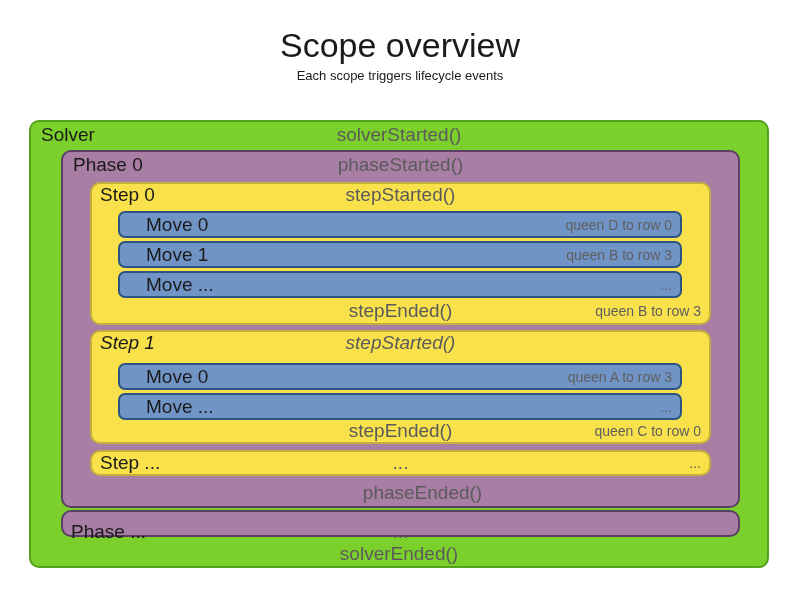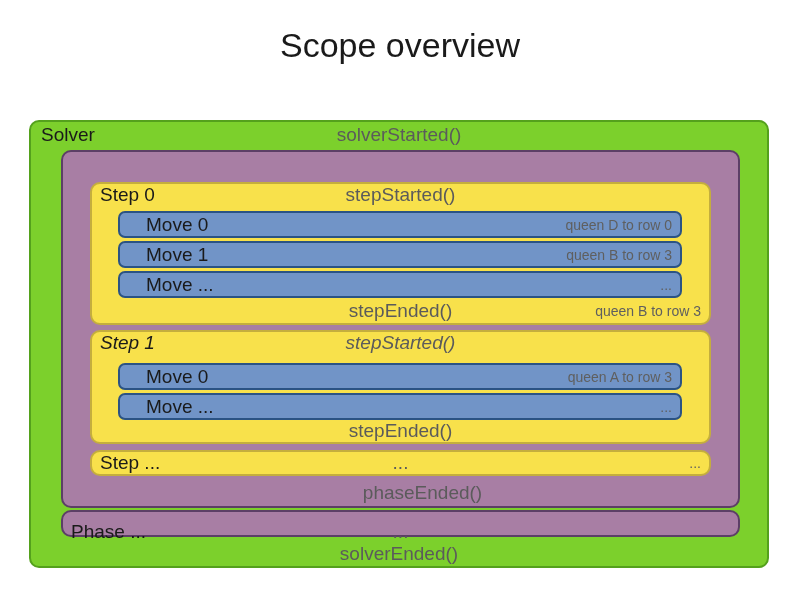--- a/index.html
+++ b/index.html
@@ -24,30 +24,35 @@
   .label{font-size:19px;color:#1a1a1a;white-space:nowrap;}
   .event{font-size:19px;color:var(--event-text,#5b5b5b);white-space:nowrap;}
   .note{font-size:14px;color:var(--note-text,#5f5f5f);white-space:nowrap;}
 </style>
 </head>
 <body>
 
 <div class="canvas">
 
   <div class="title">Scope overview</div>
+  <div class="subtitle">Each scope triggers lifecycle events</div>
 
   <div class="box solver" style="left:29px;top:120px;width:740px;height:448px;">
 
     <div class="row" style="top:0;height:26px;">
       <span class="label" style="left:10px">Solver</span>
       <span class="event center">solverStarted()</span>
     </div>
 
     <div class="box phase" style="left:30px;top:28px;width:679px;height:358px;">
 
+      <div class="row" style="top:1px;height:24px;">
+        <span class="label" style="left:10px">Phase 0</span>
+        <span class="event center">phaseStarted()</span>
+      </div>
 
       <div class="box step" style="left:27px;top:30px;width:621px;height:143px;">
         <div class="row" style="top:0;height:22px;">
           <span class="label" style="left:8px">Step 0</span>
           <span class="event center">stepStarted()</span>
         </div>
 
         <div class="box move" style="left:26px;top:27px;width:564px;height:27px;">
           <span class="label">Move 0</span>
           <span class="note">queen D to row 0</span>
@@ -77,20 +82,21 @@
           <span class="label">Move 0</span>
           <span class="note">queen A to row 3</span>
         </div>
         <div class="box move" style="left:26px;top:61px;width:564px;height:27px;">
           <span class="label">Move ...</span>
           <span class="note">...</span>
         </div>
 
         <div class="row" style="top:88px;height:22px;">
           <span class="event center">stepEnded()</span>
+          <span class="note" style="right:8px">queen C to row 0</span>
         </div>
       </div>
 
       <div class="box step" style="left:27px;top:298px;width:621px;height:26px;">
         <div class="row" style="top:0;height:22px;">
           <span class="label" style="left:8px">Step ...</span>
           <span class="event center">...</span>
           <span class="note" style="right:8px">...</span>
         </div>
       </div>

